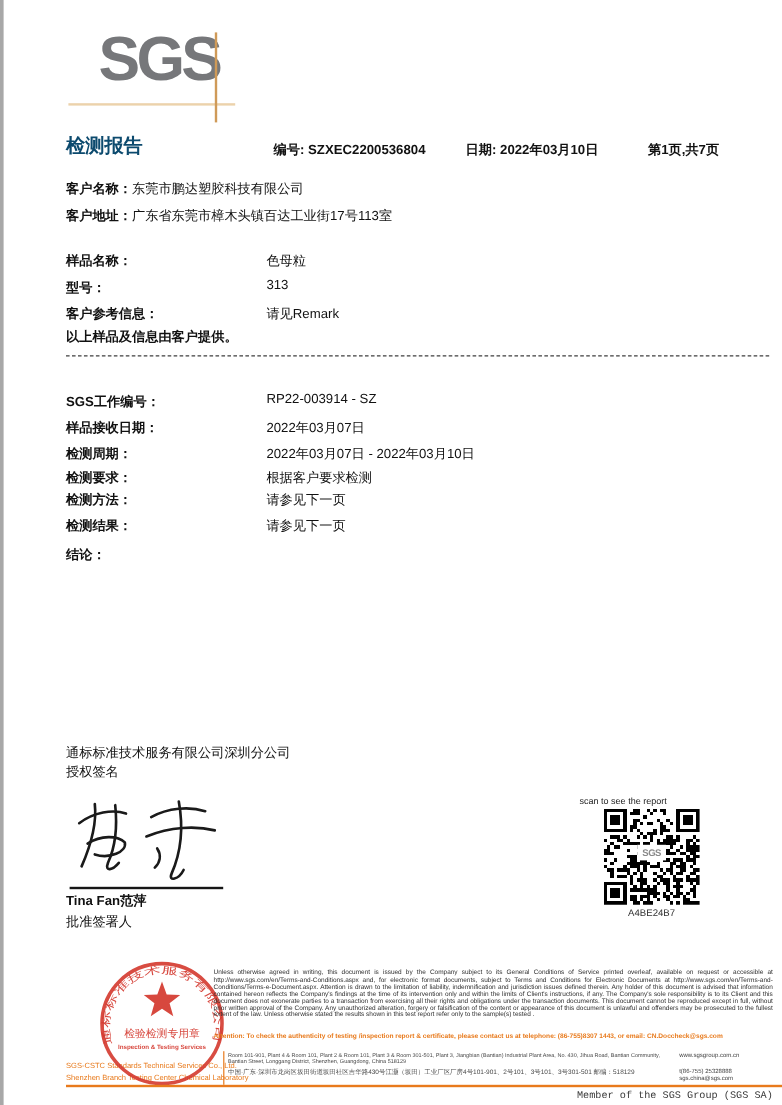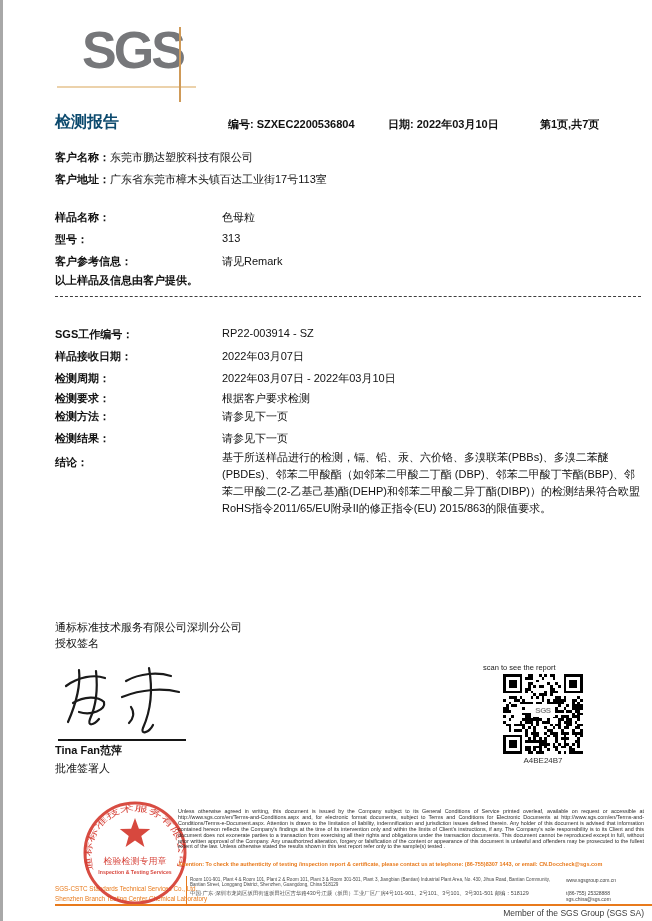--- a/index.html
+++ b/index.html
@@ -45,21 +45,21 @@
   .footer-co { position:absolute; left:55px; top:884px; font-size:6.3px; color:#e87a1c; line-height:1.55; white-space:nowrap; }
   .disclaimer { position:absolute; left:178px; top:809px; width:466px; font-size:5.4px; line-height:5.9px; color:#2e2e2e; text-align:justify; }
   .attention { position:absolute; left:178px; top:861px; width:466px; font-size:5.5px; line-height:6.2px; font-weight:700; color:#e87a1c; }
   .addr-block { position:absolute; left:190px; top:877px; width:454px; font-size:4.6px; color:#4a4a4a; }
   .addr-row { display:flex; justify-content:space-between; align-items:flex-start; margin-bottom:3px; }
   .addr-left { flex:1; padding-right:4px; white-space:normal; }
   .addr-right { width:78px; text-align:left; font-size:5px; color:#3f3f3f; }
   .addr-cn { font-size:5.4px; }
   .v-orange { position:absolute; left:186px; top:876px; width:1px; height:28px; background:#e87a1c; }
   .h-orange { position:absolute; left:55px; top:904px; width:597px; height:2px; background:#e87a1c; }
-  .member { position:absolute; right:8px; top:908px; font-size:8.5px; color:#3a3a3a; }
+  .member { position:absolute; right:8px; top:908px; font-size:8.5px; color:#3a3a3a;font-family:Liberation Mono, monospace; }
 </style>
 </head>
 <body>
 
 <div class="page">
   <div class="left-edge"></div>
 
   <div class="logo-text">SGS</div>
   <div class="logo-hline"></div>
   <div class="logo-vline"></div>
@@ -116,21 +116,20 @@
     <span class="lbl">检测方法：</span>
     <span class="val-far">请参见下一页</span>
   </div>
   <div class="row lblcol" style="top:431px;">
     <span class="lbl">检测结果：</span>
     <span class="val-far">请参见下一页</span>
   </div>
   <div class="row lblcol" style="top:455px;">
     <span class="lbl">结论：</span>
   </div>
-  <div class="conclusion">基于所送样品进行的检测，镉、铅、汞、六价铬、多溴联苯(PBBs)、多溴二苯醚(PBDEs)、邻苯二甲酸酯（如邻苯二甲酸二丁酯 (DBP)、邻苯二甲酸丁苄酯(BBP)、邻苯二甲酸二(2-乙基己基)酯(DEHP)和邻苯二甲酸二异丁酯(DIBP)）的检测结果符合欧盟RoHS指令2011/65/EU附录II的修正指令(EU) 2015/863的限值要求。</div>
 
   <div class="sig-company">通标标准技术服务有限公司深圳分公司</div>
   <div class="sig-auth">授权签名</div>
   <div class="sig-draw">
     <svg width="130" height="74" viewBox="0 0 130 74" fill="none" stroke="#1a1a1a" stroke-width="2.2" stroke-linecap="round">
       <path d="M6 24 C18 15, 34 12, 45 16"></path>
       <path d="M19 8 C21 26, 15 44, 8 60"></path>
       <path d="M36 9 C38 28, 36 44, 30 57 C27 65, 34 63, 39 57"></path>
       <path d="M13 41 C24 34, 38 34, 44 40 C46 48, 31 54, 19 50"></path>
       <path d="M66 19 C80 11, 98 10, 111 14"></path>

